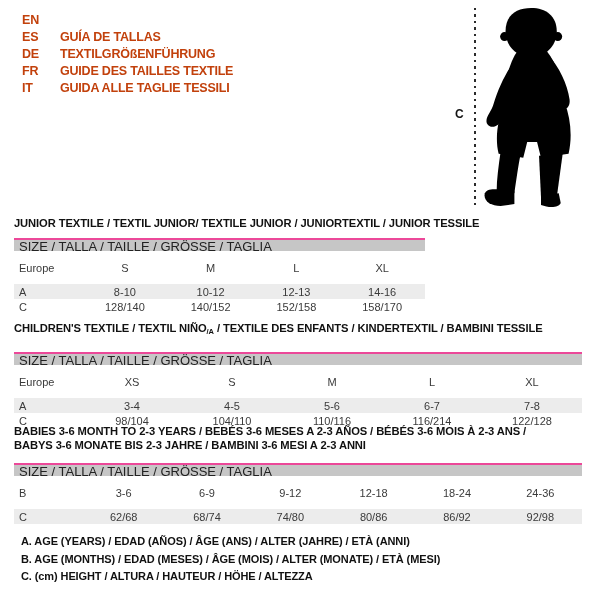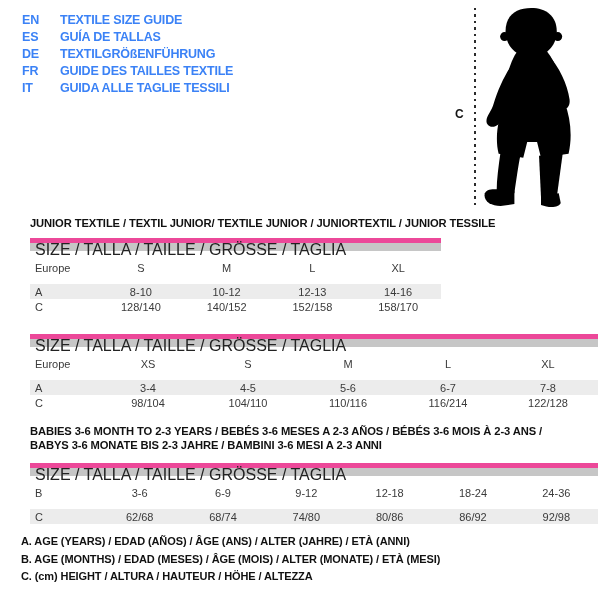--- a/index.html
+++ b/index.html
@@ -4,40 +4,40 @@
 <style>
   * { margin:0; padding:0; box-sizing:border-box; }
   html,body { background:#fff; }
   #canvas {
     position:relative; width:600px; height:600px; background:#fff;
     font-family:"Liberation Sans", sans-serif; color:#1a1a1a; overflow:hidden;
   }
 
   
   .lang-list { position:absolute; left:22px; top:12px; }
-  .lang-row { display:flex; font-weight:700; font-size:12.5px; line-height:17px; letter-spacing:-0.2px; color:#3b82f6; }
+  .lang-row { display:flex; font-weight:700; font-size:12.5px; line-height:17px; letter-spacing:-0.2px; color:#c2410c; }
   .lang-code { width:38px; }
 
   
   .dash-line {
     position:absolute; left:474px; top:8px; width:2px; height:200px;
     background:repeating-linear-gradient(to bottom, #2b2b2b 0 2.5px, transparent 2.5px 6.5px);
   }
   .c-label { position:absolute; left:455px; top:107px; font-weight:700; font-size:12px; color:#141414; }
   .baby { position:absolute; left:483px; top:6px; width:116px; height:202px; }
   .baby path, .baby circle { fill:#000; }
 
   
-  .section { position:absolute; left:30px; }
+  .section { position:absolute; left:14px; }
   .sec-title { font-weight:700; font-size:11.2px; line-height:14px; letter-spacing:-0.1px; color:#111; white-space:nowrap; }
   .sec-title .sub { font-size:7.5px; vertical-align:-2px; }
   .tbl { width:100%; }
   .tbl-head {
     height:13px; line-height:13px; background:var(--header-bg,#c6c6c6);
-    border-top:5px solid #ec4899; font-size:16px; padding-left:5px; color:#222; white-space:nowrap;
+    border-top:2px solid #ec4899; font-size:13px; padding-left:5px; color:#222; white-space:nowrap;
   }
   .tbl-row { display:flex; align-items:center; height:15px; font-size:11px; color:#3a3a3a; }
   .tbl-row.first { height:33px; }
   .tbl-row.shaded { background:var(--row-bg,#ececec); }
   .tbl-label { width:68px; padding-left:5px; }
   .tbl-cell { flex:1; text-align:center; }
 
   
   .legend { position:absolute; left:21px; top:533px; }
   .legend-line { font-weight:700; font-size:11px; line-height:17.5px; letter-spacing:-0.1px; color:#111; white-space:nowrap; }
@@ -51,21 +51,20 @@
   .section[data-idx="2"] .tbl { margin-top:11px; }
 </style>
 </head>
 <body>
 
 <div id="canvas" style="--header-bg: #c6c6c6; --row-bg: #ececec;">
 
   <div class="lang-list" id="langList">
       <div class="lang-row">
         <span class="lang-code">EN</span>
-        <span class="lang-label">TEXTILE SIZE GUIDE</span>
       </div>
       <div class="lang-row">
         <span class="lang-code">ES</span>
         <span class="lang-label">GUÍA DE TALLAS</span>
       </div>
       <div class="lang-row">
         <span class="lang-code">DE</span>
         <span class="lang-label">TEXTILGRÖßENFÜHRUNG</span>
       </div>
       <div class="lang-row">
@@ -128,20 +127,23 @@
           <div class="tbl-row">
             <div class="tbl-label">C</div>
             <div class="tbl-cell">128/140</div>
             <div class="tbl-cell">140/152</div>
             <div class="tbl-cell">152/158</div>
             <div class="tbl-cell">158/170</div>
           </div>
         </div>
       </div>
       <div class="section" data-idx="1">
+        <div class="sec-title">
+          <div class="title-line"><span>CHILDREN'S TEXTILE / TEXTIL NIÑO</span><span class="sub">/A</span><span> / TEXTILE DES ENFANTS / KINDERTEXTIL / BAMBINI TESSILE</span></div>
+        </div>
         <div class="tbl">
           <div class="tbl-head">SIZE / TALLA / TAILLE / GRÖSSE / TAGLIA</div>
           <div class="tbl-row first">
             <div class="tbl-label">Europe</div>
             <div class="tbl-cell">XS</div>
             <div class="tbl-cell">S</div>
             <div class="tbl-cell">M</div>
             <div class="tbl-cell">L</div>
             <div class="tbl-cell">XL</div>
           </div>

